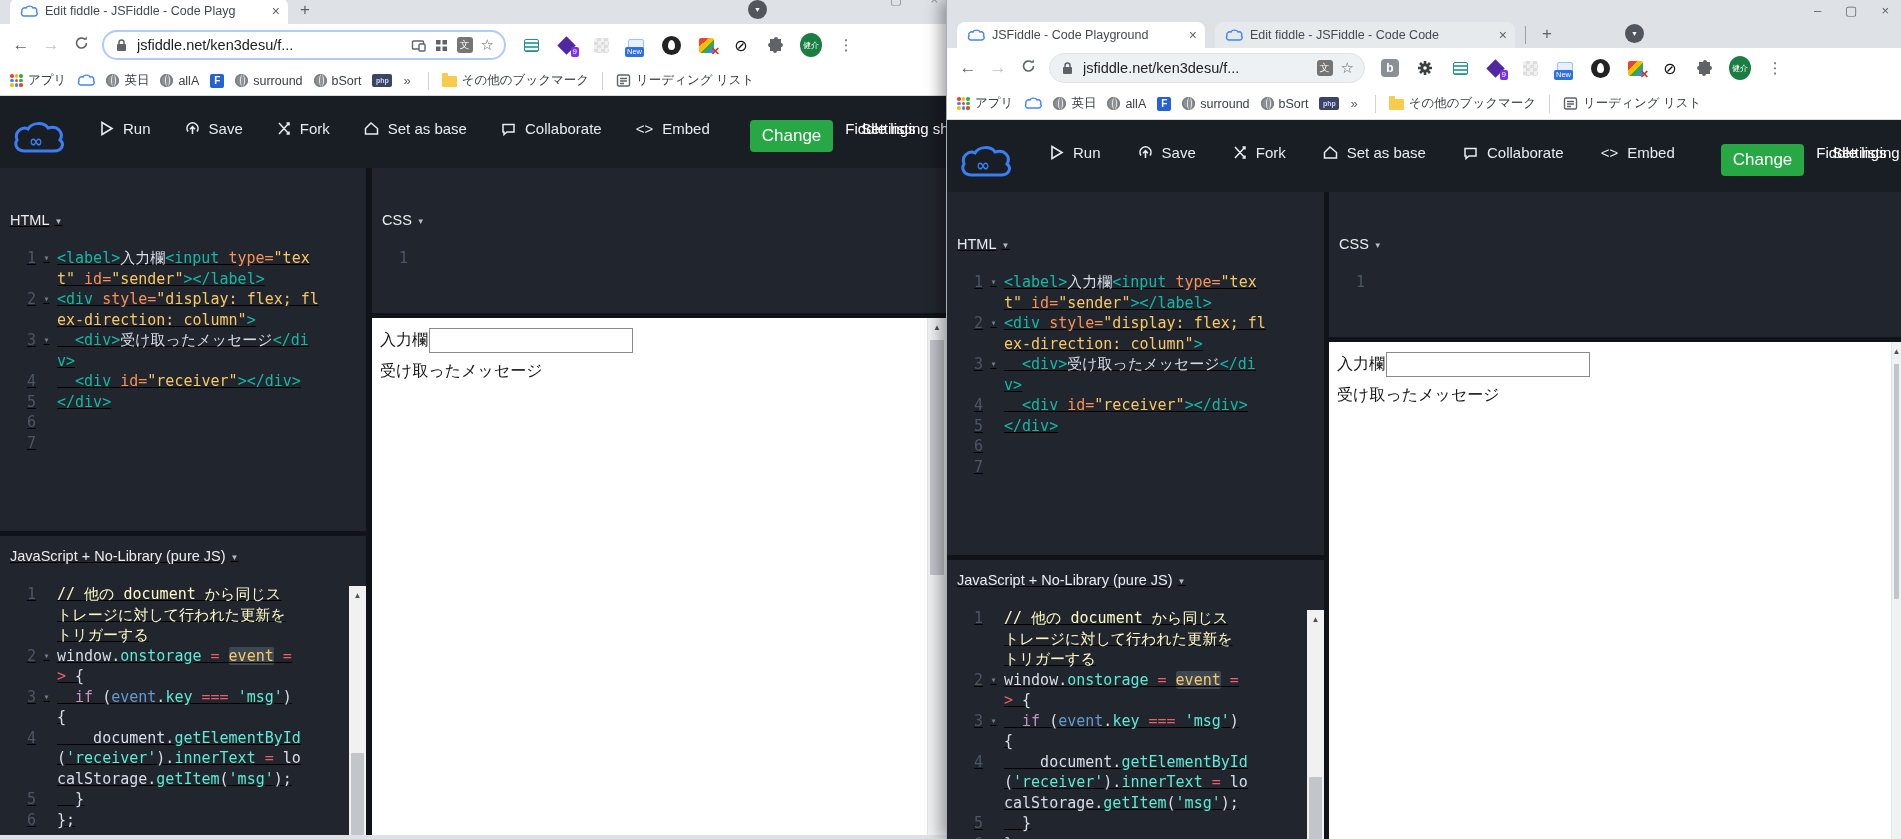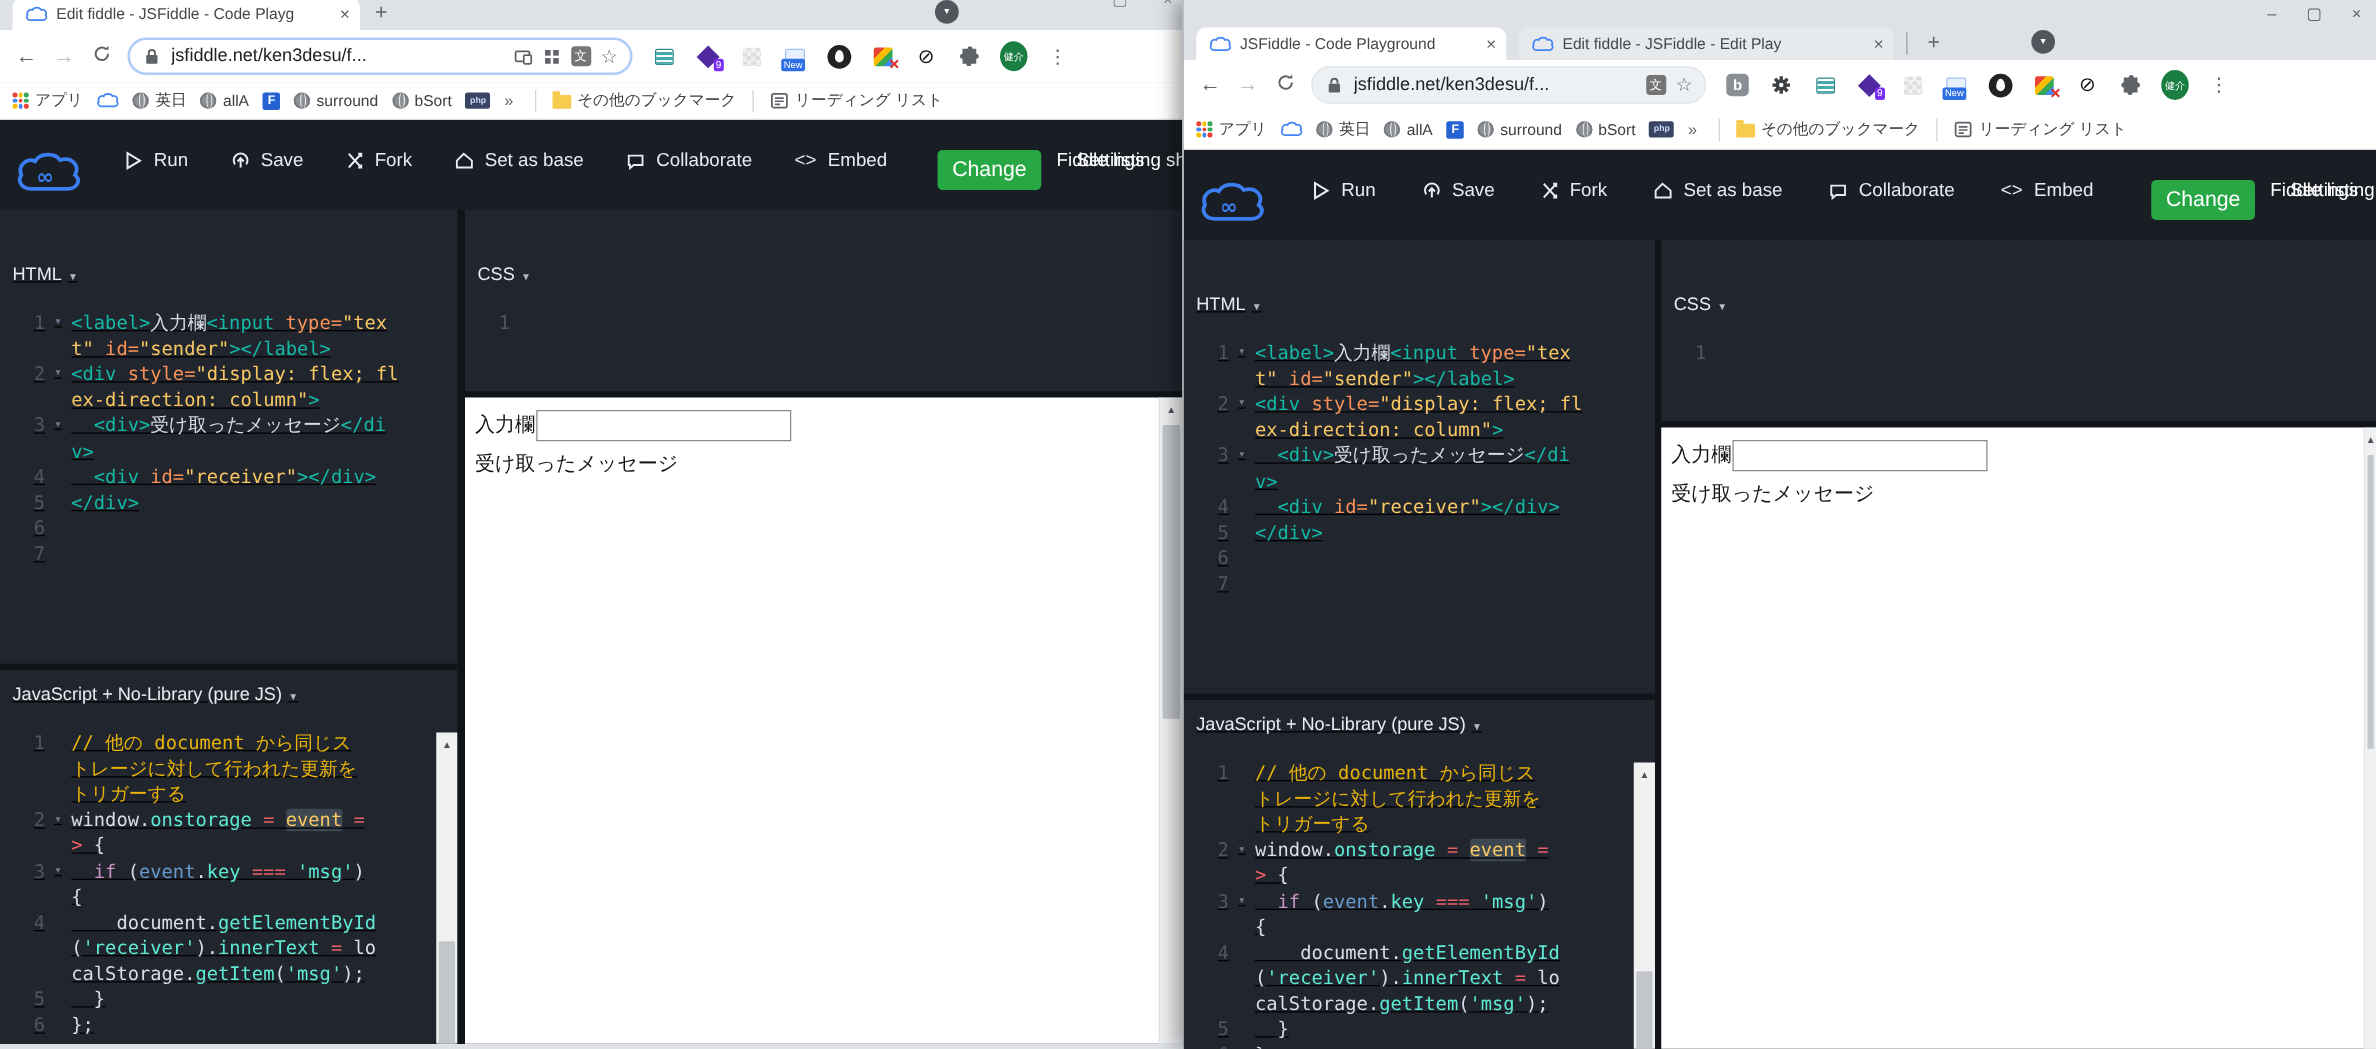--- a/index.html
+++ b/index.html
@@ -121,21 +121,21 @@
   .phdr { color:#e9edf3; font-size:14.5px; padding-left:10px; display:flex; align-items:center; }
   .phtml .phdr, .pcss .phdr { padding-top:44px; height:60px; }
   .pjs .phdr { padding-top:12px; height:28px; }
   .caret { font-size:8px; color:#b3bac4; margin-left:5px; margin-top:2px; }
   .code { padding-top:20px; font-family:"DejaVu Sans Mono", monospace; font-size:15px; }
   .crow { display:flex; height:20.5px; line-height:20.5px; }
   .g { width:36px; text-align:right; color:#4d5665; flex:none; }
   .f { width:21px; text-align:center; color:#707a89; font-size:10px; flex:none; }
   .t { white-space:pre; }
   .tag{color:#14b8a6}.attr{color:#f99157}.str{color:#fac863}.pln{color:#d8dee9}
-  .cmt{color:#eab308}.kw{color:#c594c5}.grn{color:#5eead4}.blu{color:#6699cc}.op{color:#ec5f67}
+  .cmt{color:#fef9c3}.kw{color:#c594c5}.grn{color:#5eead4}.blu{color:#6699cc}.op{color:#ec5f67}
   .hl{color:#fac863;background:#3d4752;border-radius:2px}
 
   .result { flex:1; background:#fff; position:relative; overflow:hidden; }
   .rc { padding:10px 0 0 8px; font-size:16px; color:#161616; }
   .rl1 { display:flex; align-items:center; }
   .rl1 input { width:204px; height:25px; border:1px solid #8a8a8a; background:#fff; margin-left:1px;
     font-size:14px; padding:0 4px; }
   .rl2 { margin-top:8px; }
   .sb { position:absolute; background:#f0f1f2; }
   .sb .up { height:19px; text-align:center; font-size:8px; color:#4f5357; line-height:19px; }
@@ -568,21 +568,21 @@
         </span>
       <span class="tttl">JSFiddle - Code Playground</span>
       <span class="tclose">×</span>
     </div>
     <div class="tab inactive">
       <span class="fav">
           <svg width="18" height="15">
             <use href="#cloudfav"></use>
           </svg>
         </span>
-      <span class="tttl">Edit fiddle - JSFiddle - Edit Play</span>
+      <span class="tttl">Edit fiddle - JSFiddle - Code Code</span>
       <span class="tclose">×</span>
     </div>
     <span class="tabsep"></span>
     <span class="newtab">+</span>
     <span class="tabsearch">
         <span>▼</span>
       </span>
     <span class="wc">
       <span>–</span>
       <span>▢</span>

